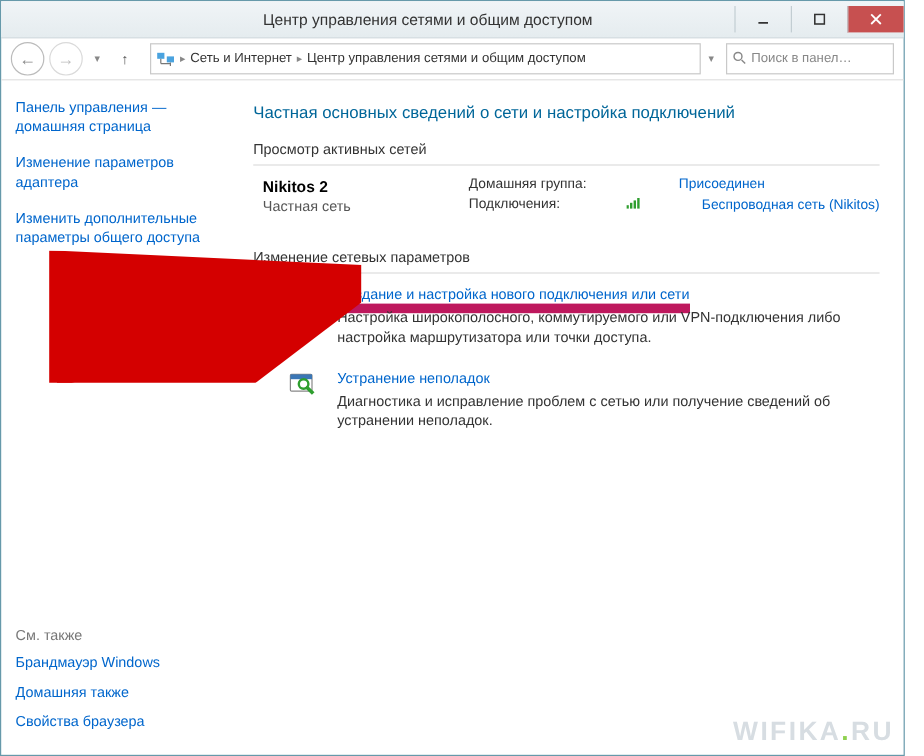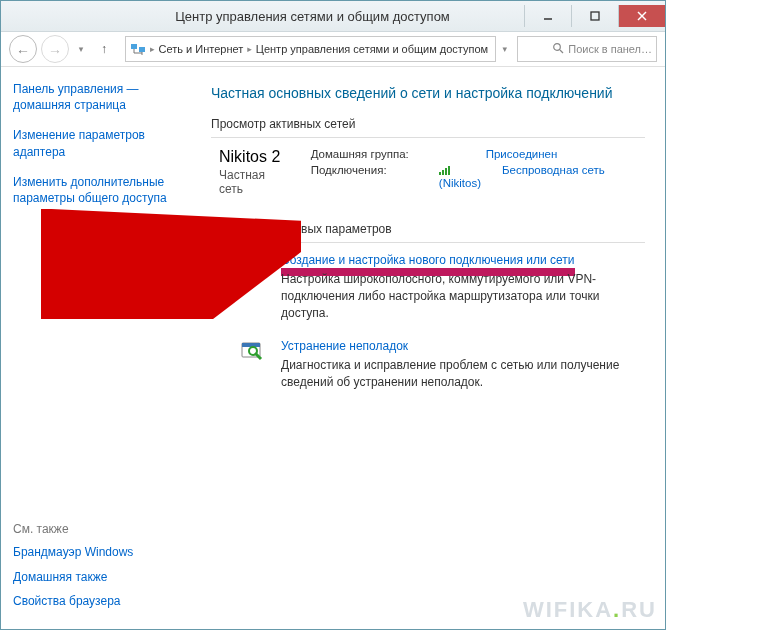--- a/index.html
+++ b/index.html
@@ -1,40 +1,40 @@
 <!DOCTYPE html>
 <html><head>
 <meta charset="utf-8">
 <style>
   html,body{margin:0;padding:0;font-family:"Segoe UI",Tahoma,sans-serif;font-size:12px;color:#000;}
-  .window{width:666px;height:630px;background:#fff;border:1px solid #6699aa;box-sizing:border-box;position:relative;}
+  .window{width:754px;height:630px;background:#fff;border:1px solid #6699aa;box-sizing:border-box;position:relative;}
   .titlebar{height:30px;background:linear-gradient(#f0f4f7,#e5ecef);display:flex;align-items:center;justify-content:space-between;border-bottom:1px solid #cfd8dc;}
   .titlebar .title{flex:1;text-align:center;color:#333;font-size:13px;}
   .wc{display:flex;}
   .wc .btn{width:46px;height:22px;display:flex;align-items:center;justify-content:center;border-left:1px solid #c2cdd2;}
   .wc .close{background:#c75050;color:#fff;width:46px;height:22px;}
   .toolbar{height:34px;display:flex;align-items:center;gap:4px;padding:0 8px;border-bottom:1px solid #e0e0e0;}
   .navbtn{width:26px;height:26px;border:1px solid #bbb;border-radius:50%;display:flex;align-items:center;justify-content:center;color:#888;font-size:14px;}
   .dropdown-hit{width:16px;height:26px;display:flex;align-items:center;justify-content:center;color:#888;font-size:9px;}
   .updir{width:22px;height:22px;display:flex;align-items:center;justify-content:center;color:#555;}
   .addr{flex:1;height:24px;border:1px solid #c9c9c9;display:flex;align-items:center;padding:0 4px;gap:4px;font-size:11px;color:#333;margin-left:6px;overflow:hidden;}
   .addr .icon{width:16px;height:16px;}
   .addr .sep{color:#888;font-size:9px;}
-  .searchbox{width:130px;height:24px;border:1px solid #c9c9c9;display:flex;align-items:center;padding:0 4px;gap:4px;color:#888;font-size:11px;margin-left:6px;justify-content:flex-end;}
+  .searchbox{width:130px;height:24px;border:1px solid #c9c9c9;display:flex;align-items:center;padding:0 4px;gap:4px;color:#888;font-size:11px;margin-left:6px;}
   .body{display:flex;height:calc(100% - 64px);}
   .sidebar{width:200px;border-right:0;padding:14px 12px;box-sizing:border-box;display:flex;flex-direction:column;}
   .sidebar a{color:#0066cc;text-decoration:none;display:block;line-height:1.35;margin-bottom:14px;}
   .sidebar .spacer{flex:1;}
   .sidebar .see-also{color:#777;margin-bottom:8px;}
   .main{flex:1;padding:14px 20px 14px 10px;box-sizing:border-box;}
   .main h1{color:#006699;font-weight:normal;font-size:14px;margin:4px 0 16px 0;}
   .section-title{color:#333;font-size:12px;margin-bottom:6px;}
   .divider{height:1px;background:#ddd;margin-bottom:10px;}
   .active-net{display:flex;gap:20px;align-items:flex-start;margin-left:8px;margin-bottom:26px;}
-  .netname{font-weight:normal;font-size:16px;}
+  .netname{font-weight:bold;font-size:13px;}
   .nettype{color:#555;margin-top:2px;}
   .netprops{margin-left:auto;font-size:11.5px;}
   .netprops .row{display:flex;gap:16px;margin-bottom:4px;align-items:flex-start;}
   .netprops .lab{width:115px;color:#333;}
   .netprops .val a{color:#0066cc;text-decoration:none;padding-left:44px;}
   .sig{display:inline-block;vertical-align:middle;margin-right:3px;}
   .opt{display:flex;gap:12px;margin-left:28px;margin-bottom:18px;margin-top:6px;}
   .opt .ic{width:30px;height:26px;flex-shrink:0;}
   .opt a{color:#0066cc;text-decoration:none;}
   .opt .desc{color:#333;margin-top:4px;line-height:1.4;max-width:430px;}

